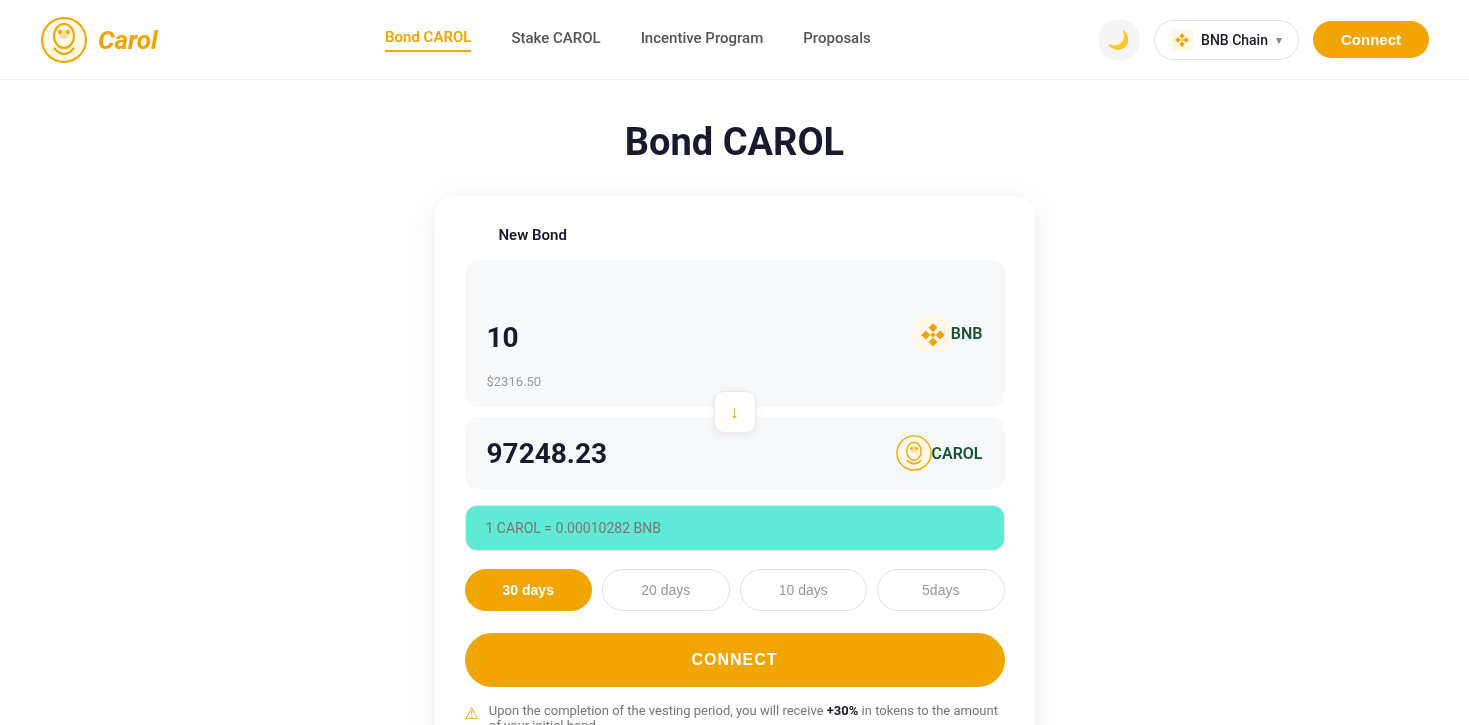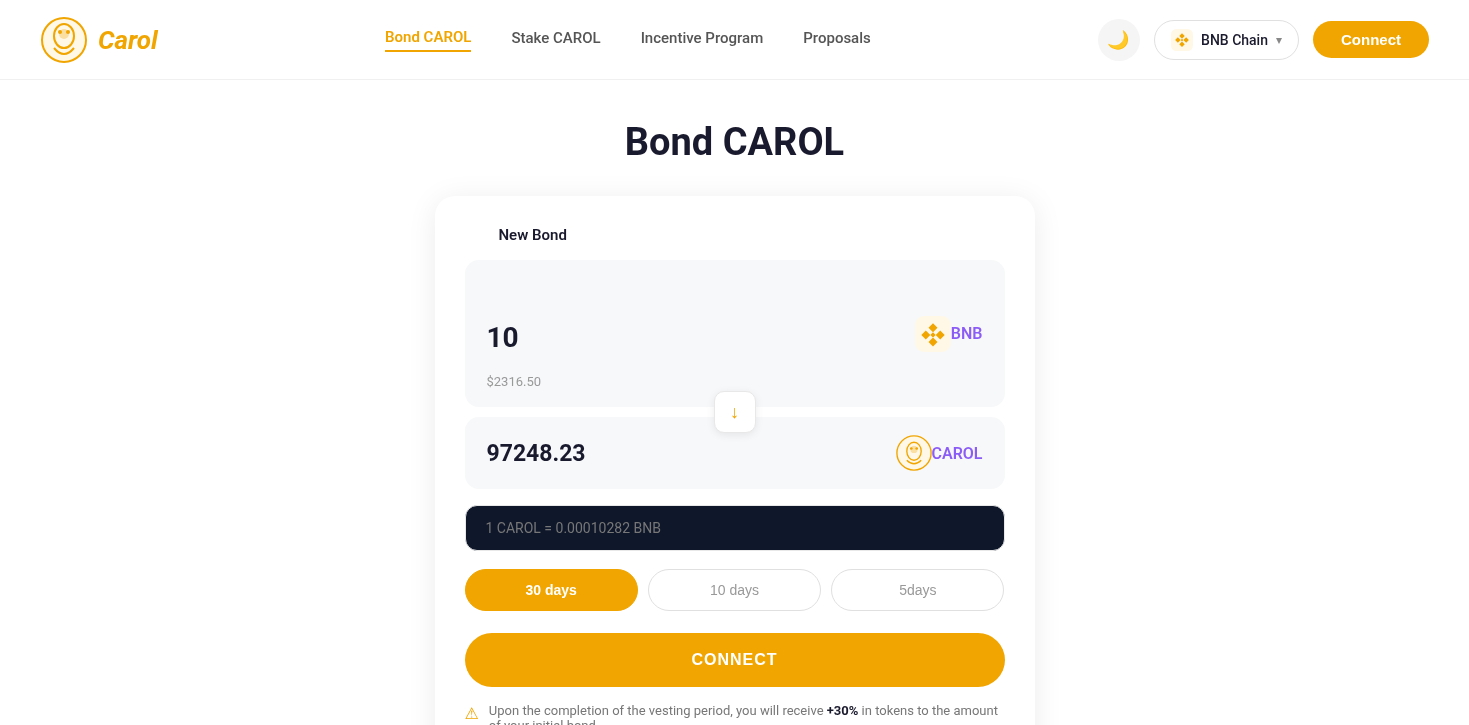--- a/index.html
+++ b/index.html
@@ -167,21 +167,21 @@
       color: #999;
       margin-top: 20px;
     }
 
     .token-badge {
       display: flex;
       align-items: center;
       gap: 0;
       font-size: 16px;
       font-weight: 600;
-      color: #8b5cf6;
+      color: #14532d;
     }
 
     .token-icon {
       width: 36px;
       height: 36px;
     }
 
     .swap-arrow-container {
       display: flex;
       justify-content: center;
@@ -214,27 +214,27 @@
       border-radius: 14px;
       padding: 18px 22px;
       display: flex;
       align-items: center;
       justify-content: space-between;
       margin-top: 10px;
       margin-bottom: 16px;
     }
 
     .second-amount {
-      font-size: 23px;
+      font-size: 28px;
       font-weight: 700;
       color: #1a1a2e;
     }
 
     .rate-box {
-      background: #0f172a;
+      background: #5eead4;
       border: 1.5px solid #e8e8e8;
       border-radius: 12px;
       padding: 14px 20px;
       font-size: 14px;
       color: #777;
       margin-bottom: 18px;
     }
 
     .days-selector {
       display: flex;
@@ -388,20 +388,21 @@
     </div>
 
     
     <div class="rate-box">
       <span>1 CAROL = 0.00010282 BNB</span>
     </div>
 
     
     <div class="days-selector">
       <button class="day-btn active">30 days</button>
+      <button class="day-btn">20 days</button>
       <button class="day-btn">10 days</button>
       <button class="day-btn">5days</button>
     </div>
 
     
     <button class="connect-big-btn">CONNECT</button>
 
     
     <div class="info-row">
       <span class="warning-icon">⚠</span>

